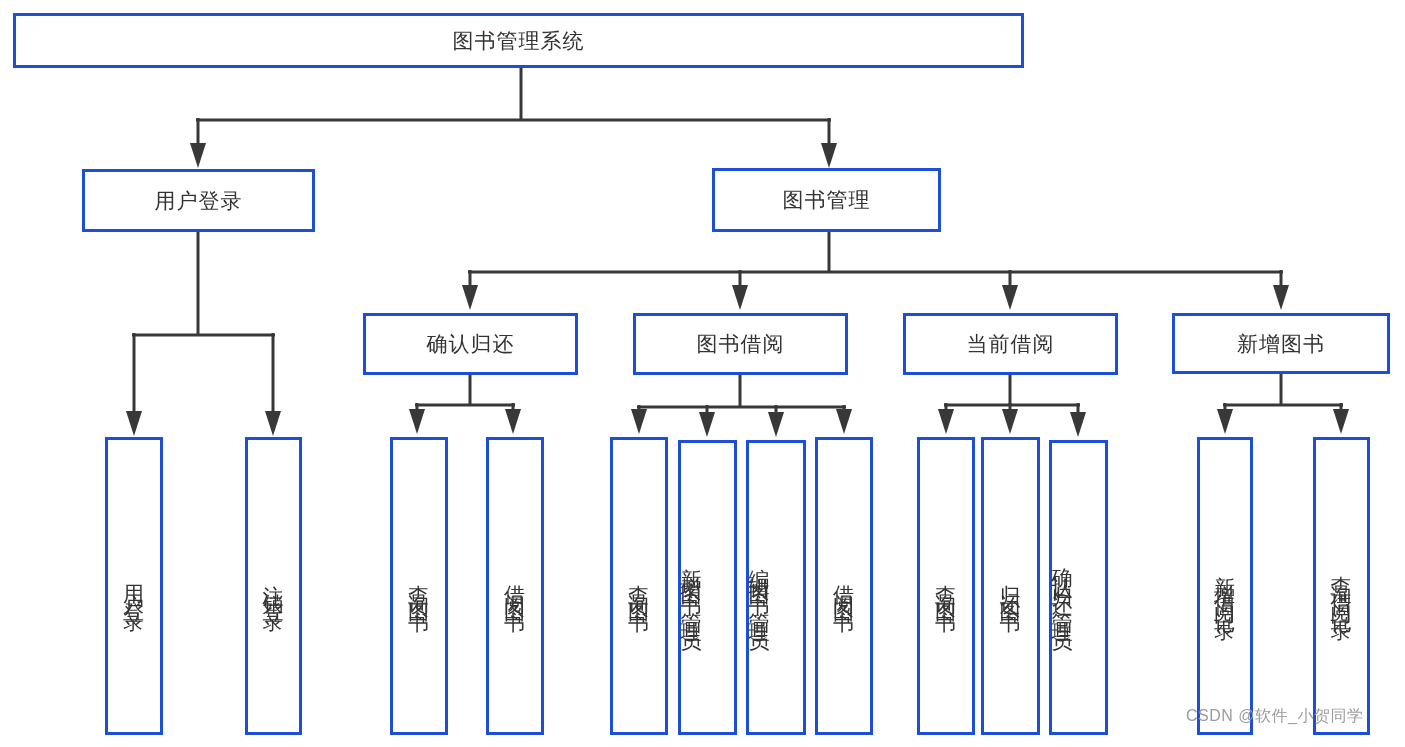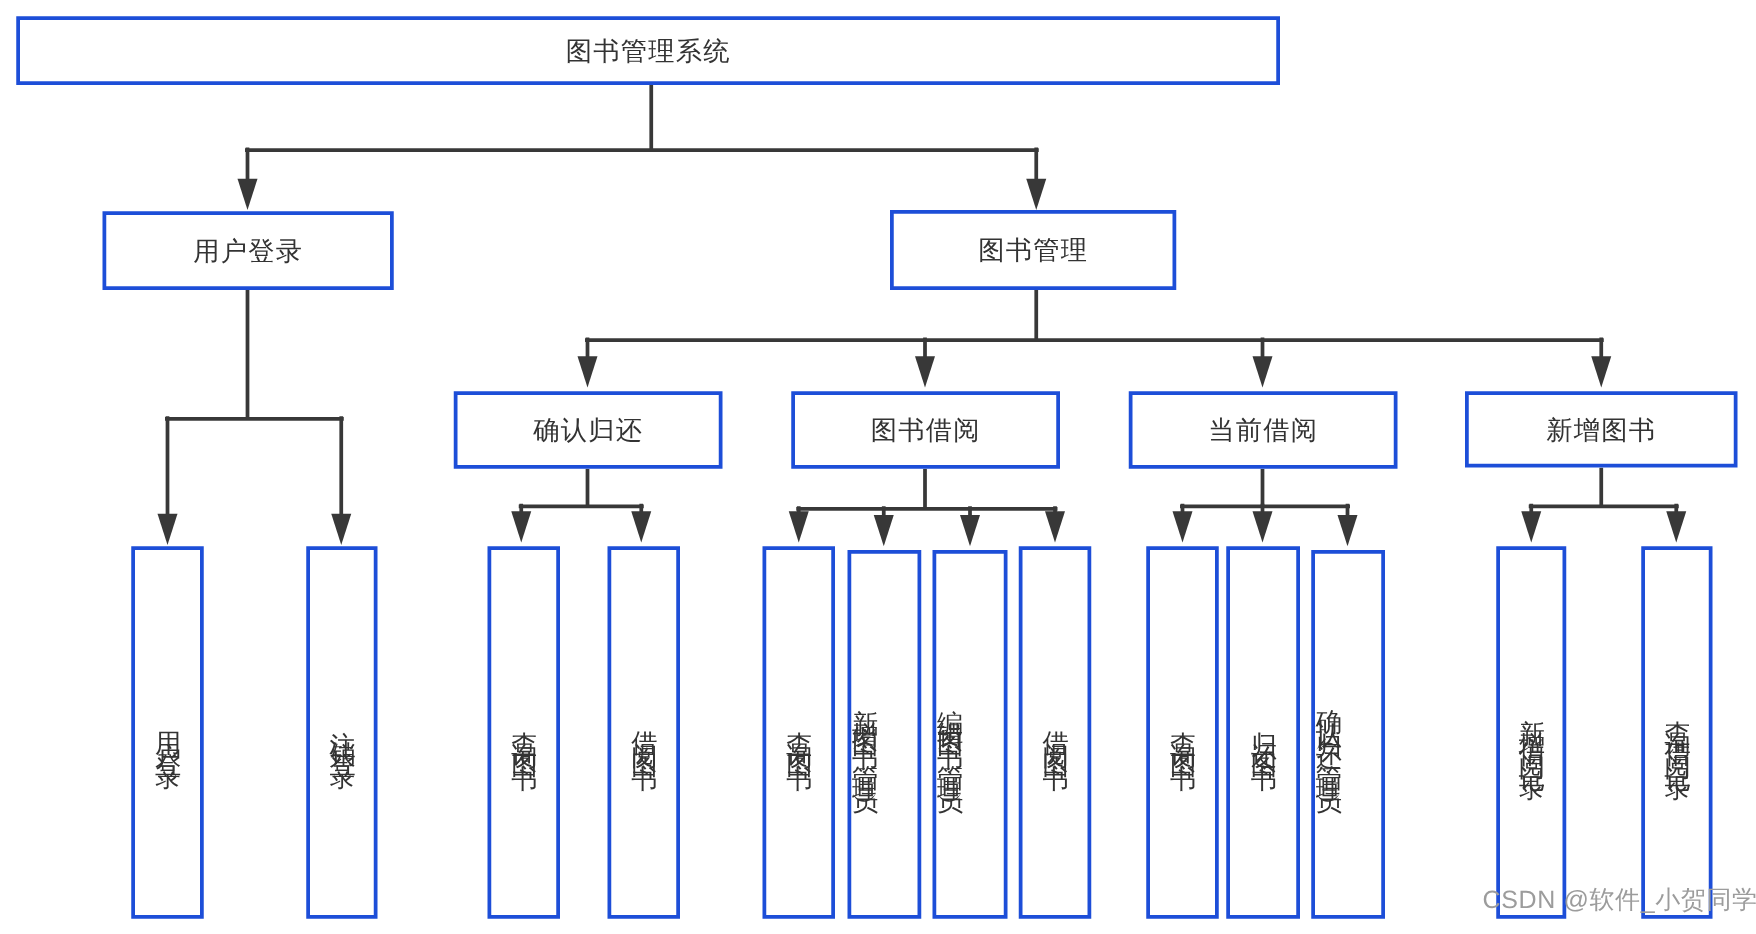--- a/index.html
+++ b/index.html
@@ -35,21 +35,21 @@
     line-height:1;
     letter-spacing:9px;
     white-space:normal;
   }
   .node.v.toptext{align-items:center;justify-content:flex-start;padding-top:8px;}
   #watermark{
     position:absolute;
     left:1186px;top:706px;
     z-index:3;
     color:#9c9c9c;
-    font-size:20px;
+    font-size:16px;
     letter-spacing:0.5px;
     white-space:nowrap;
   }
 </style>
 </head>
 <body>
 
 <div id="stage">
 
   <svg id="connectors" viewBox="0 0 1405 747" xmlns="http://www.w3.org/2000/svg">

